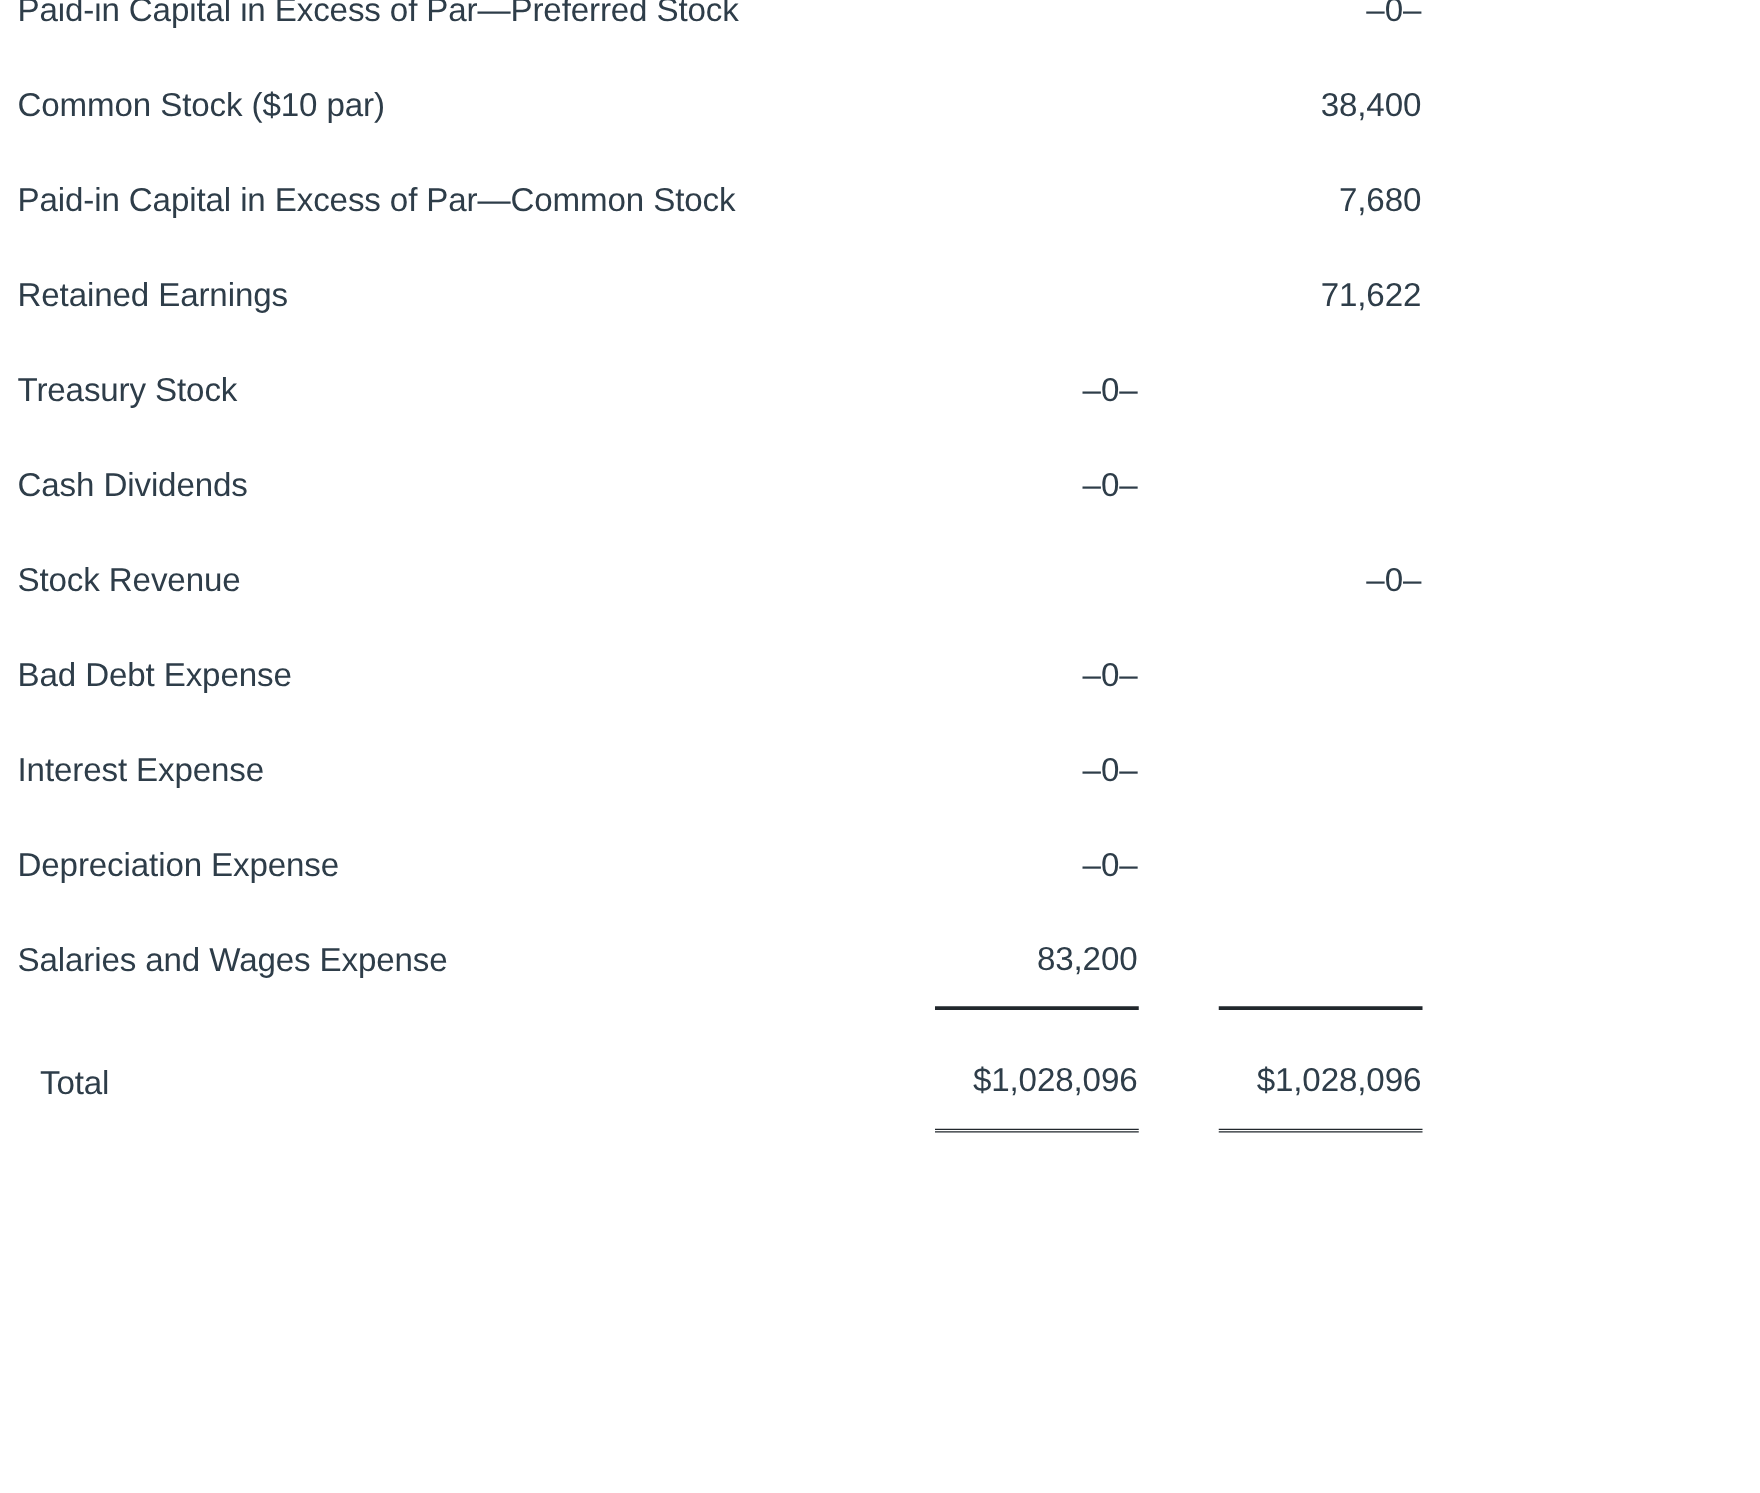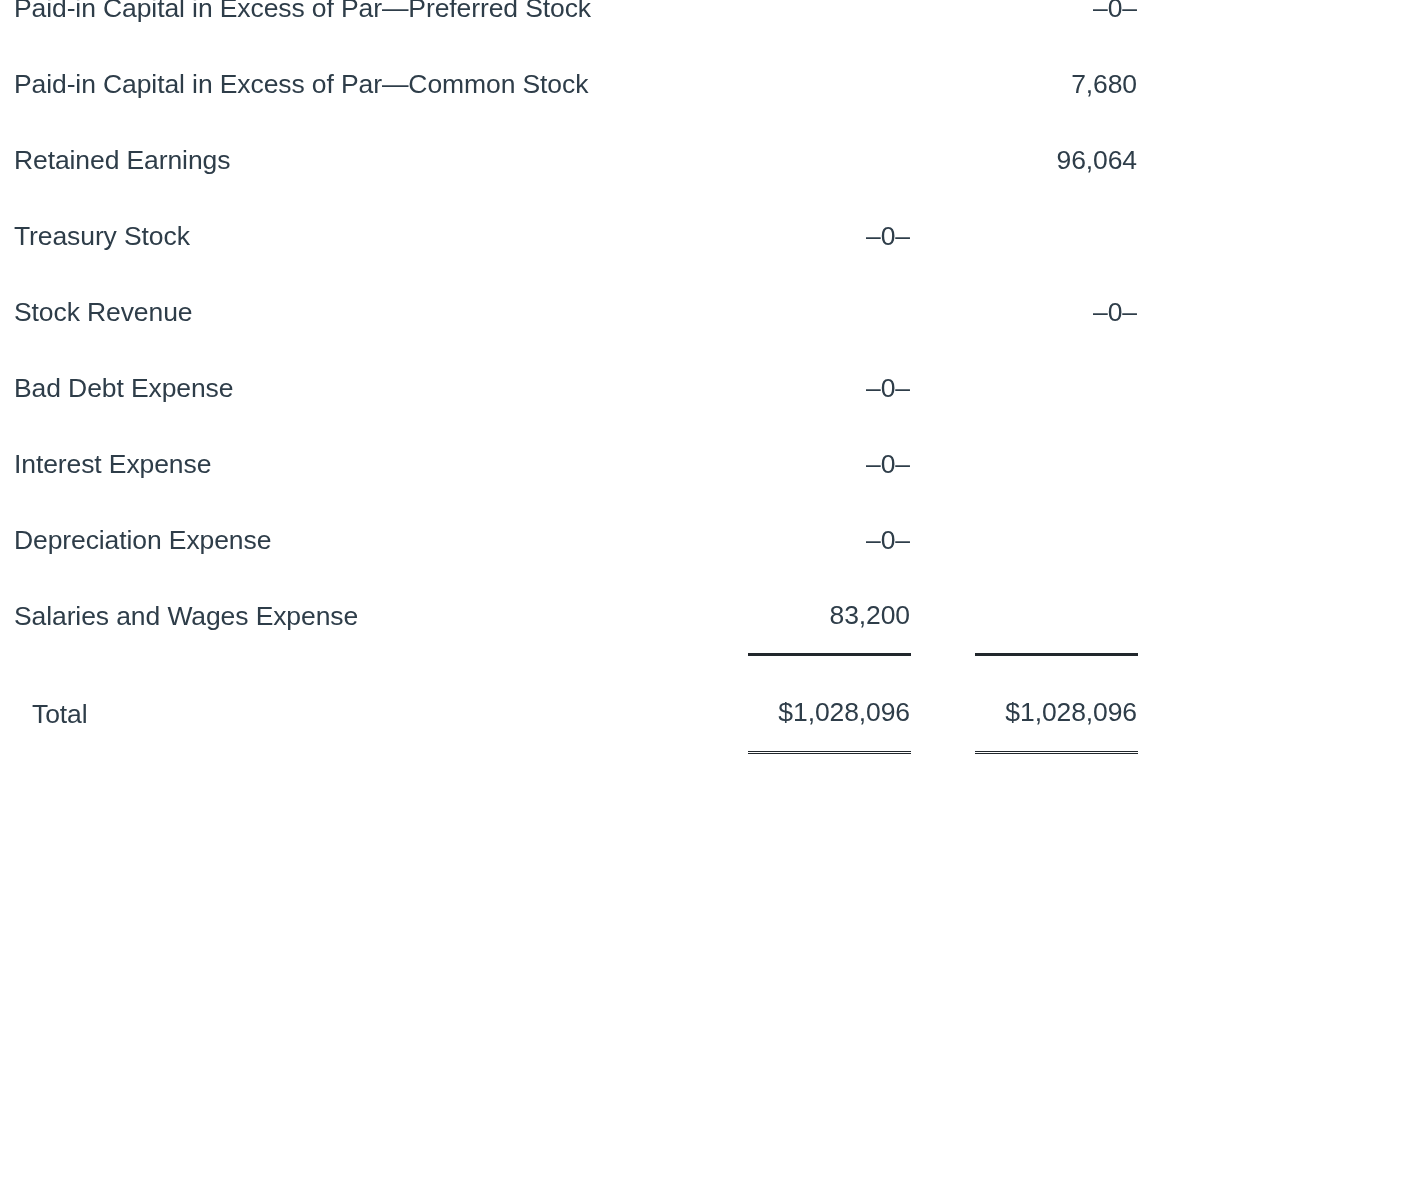--- a/index.html
+++ b/index.html
@@ -89,42 +89,54 @@
     </colgroup>
     <tbody>
 
       <tr class="tb-row">
         <td class="label">Paid-in Capital in Excess of Par—Preferred Stock</td>
         <td class="amount"></td>
         <td class="gap"></td>
         <td class="amount">–0–</td>
       </tr>
 
+      <tr class="tb-row">
+        <td class="label">Common Stock ($10 par)</td>
+        <td class="amount"></td>
+        <td class="gap"></td>
+        <td class="amount">38,400</td>
+      </tr>
 
       <tr class="tb-row">
         <td class="label">Paid-in Capital in Excess of Par—Common Stock</td>
         <td class="amount"></td>
         <td class="gap"></td>
         <td class="amount">7,680</td>
       </tr>
 
       <tr class="tb-row">
         <td class="label">Retained Earnings</td>
         <td class="amount"></td>
         <td class="gap"></td>
-        <td class="amount">96,064</td>
+        <td class="amount">71,622</td>
       </tr>
 
       <tr class="tb-row">
         <td class="label">Treasury Stock</td>
         <td class="amount">–0–</td>
         <td class="gap"></td>
         <td class="amount"></td>
       </tr>
 
+      <tr class="tb-row">
+        <td class="label">Cash Dividends</td>
+        <td class="amount">–0–</td>
+        <td class="gap"></td>
+        <td class="amount"></td>
+      </tr>
 
 
       <tr class="tb-row">
         <td class="label">Stock Revenue</td>
         <td class="amount"></td>
         <td class="gap"></td>
         <td class="amount">–0–</td>
       </tr>
 
       <tr class="tb-row">

